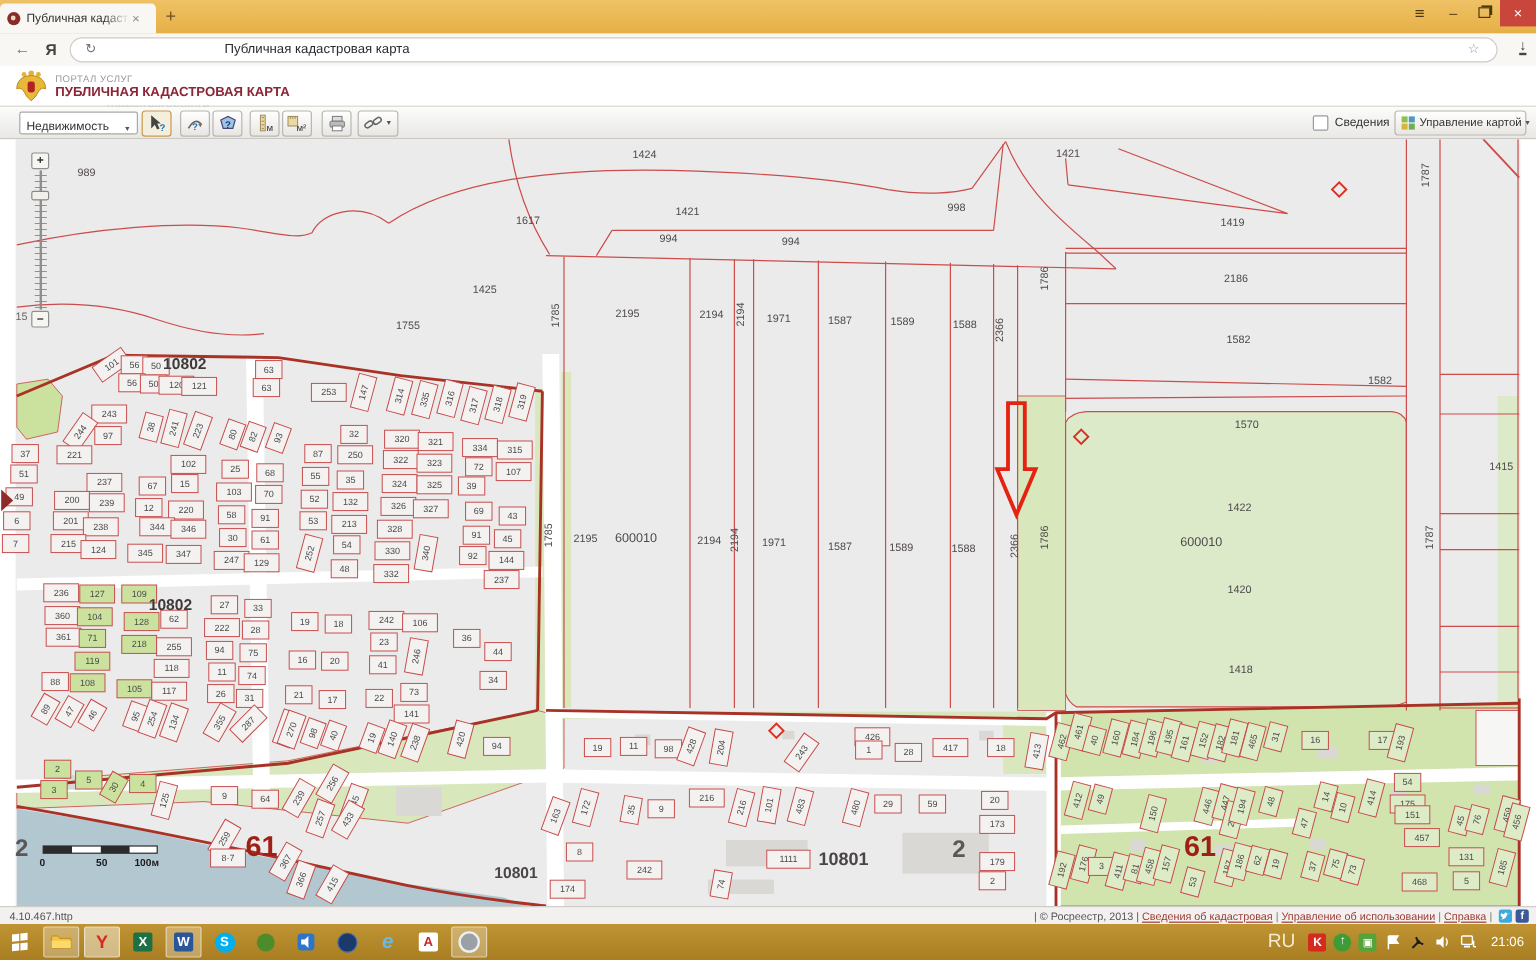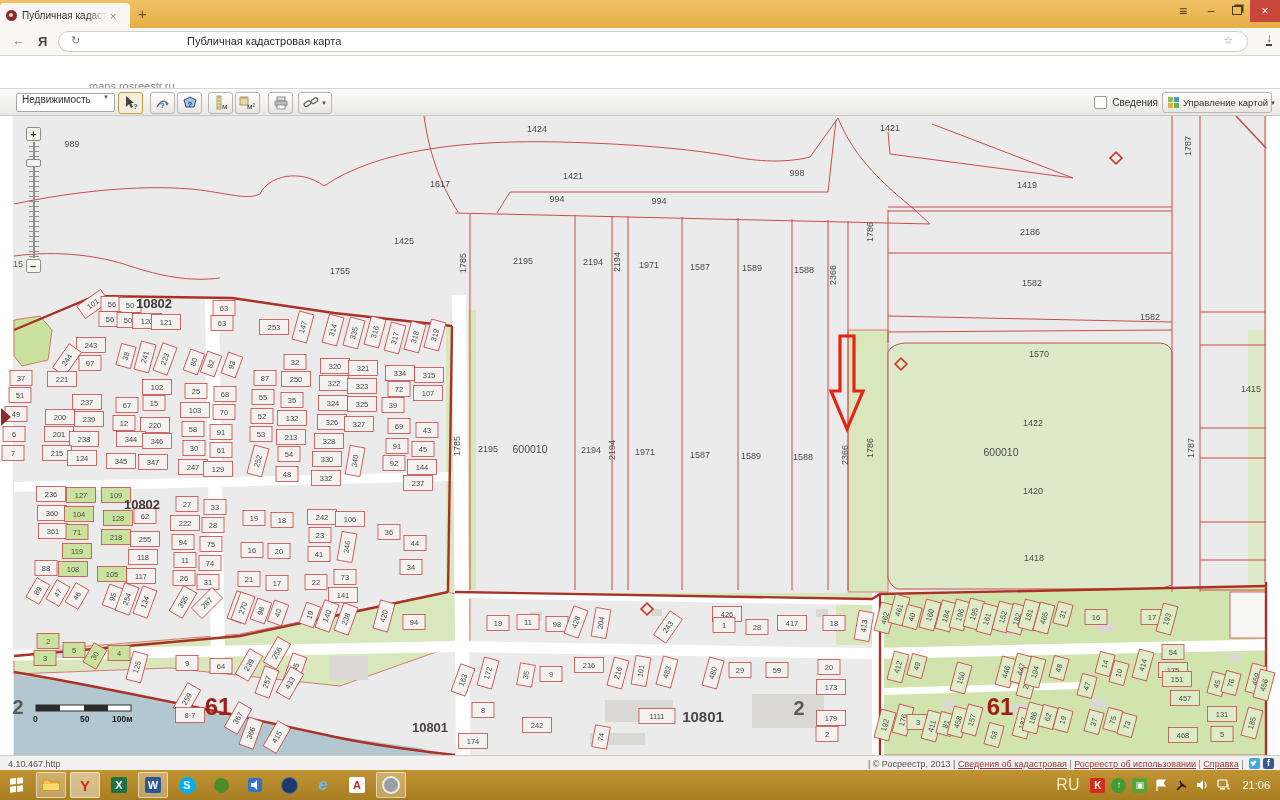--- a/index.html
+++ b/index.html
@@ -35,21 +35,21 @@
   
   .site-header{position:absolute;left:0;top:55px;width:1280px;height:33px;background:#fff;}
   .emblem{position:absolute;left:12px;top:3px;}
   .portal-label{position:absolute;left:46px;top:6px;font-size:8px;color:#9a9a9a;letter-spacing:.4px;}
   .portal-title{position:absolute;left:46px;top:16px;font-size:11px;font-weight:bold;color:#8C2636;}
 
   
   .map-toolbar{position:absolute;left:0;top:88px;width:1280px;height:28px;background:linear-gradient(#FCFCFB,#E9E8E5);
                border-top:1px solid #D8D6D1;border-bottom:1px solid #C9C7C2;box-sizing:border-box;}
   .tb-select{position:absolute;left:16px;top:4px;width:99px;height:19px;background:#fff;border:1px solid #A9A9A6;border-radius:2px;
-             font-size:10px;color:#333;display:flex;align-items:flex-start;justify-content:space-between;padding:0 5px;box-sizing:border-box;}
+             font-size:10px;color:#333;display:flex;align-items:flex-end;justify-content:space-between;padding:0 5px;box-sizing:border-box;}
   .tb-btn{position:absolute;top:3px;width:25px;height:22px;background:linear-gradient(#fff,#E8E6E2);border:1px solid #B9B7B2;
           border-radius:3px;display:flex;align-items:center;justify-content:center;box-sizing:border-box;}
   .tb-btn.pressed{background:#F4EEDD;border-color:#C89A4E;}
   .tb-caret{font-size:6px;color:#555;margin-left:2px;}
   .legend-wrap{position:absolute;right:122px;top:7px;display:flex;align-items:center;}
   .legend-box{width:11px;height:11px;background:#fff;border:1px solid #9a9a96;border-radius:2px;margin-right:5px;}
   .legend-label{font-size:10px;color:#333;}
   .mapctl-btn{position:absolute;right:8px;top:3px;width:110px;height:21px;background:linear-gradient(#fff,#E8E6E2);
               border:1px solid #B9B7B2;border-radius:3px;display:flex;align-items:center;padding:0 5px;box-sizing:border-box;}
   .grid-ico{width:11px;height:11px;display:grid;grid-template-columns:5px 5px;grid-gap:1px;margin-right:4px;}
@@ -122,20 +122,33 @@
     <span class="ya-logo">Я</span>
     <div class="url-field">
       <span class="url-reload">↻</span>
       <span class="url-host">maps.rosreestr.ru</span>
       <span class="url-title">Публичная кадастровая карта</span>
       <span class="url-star">☆</span>
     </div>
     <span class="dl-btn">↓</span>
   </div>
 
+  <div class="site-header">
+    <span class="emblem">
+      <svg width="28" height="28" viewBox="0 0 28 28">
+        <circle cx="8" cy="4" r="2" fill="#E3B23C"></circle>
+          <circle cx="14" cy="3" r="2.3" fill="#E3B23C"></circle>
+          <circle cx="20" cy="4" r="2" fill="#E3B23C"></circle>
+        <path d="M14,5 C6,5 2,10 2,16 C6,14 8,18 10,22 L14,26 L18,22 C20,18 22,14 26,16 C26,10 22,5 14,5 Z" fill="#E8B83A" stroke="#B8860B" stroke-width="0.8"></path>
+        <rect x="11" y="10" width="6" height="9" rx="2" fill="#B22222"></rect>
+      </svg>
+    </span>
+    <span class="portal-label">ПОРТАЛ УСЛУГ</span>
+    <span class="portal-title">ПУБЛИЧНАЯ КАДАСТРОВАЯ КАРТА</span>
+  </div>
 
   <div class="map-toolbar">
     <div class="tb-select">
       <span>Недвижимость</span>
       <span class="tb-caret">▼</span>
     </div>
     <div class="tb-btn pressed" style="left:118px">
       <svg width="16" height="16" viewBox="0 0 16 16">
         <path d="M3,1 L3,12 L6,9 L8,13 L10,12 L8,8 L11,8 Z" fill="#444"></path>
         <text x="10" y="14" font-size="8" fill="#1a6fb0" font-weight="bold">?</text>
@@ -1408,21 +1421,21 @@
       <div class="zoom-handle"></div>
       <div class="zoom-btn" style="top:132px">−</div>
       <div class="zoom-min-label">15</div>
     </div>
     <div class="panel-expander"></div>
   </div>
 
   <div class="statusbar">
     <span class="sb-version">4.10.467.http</span>
     <div class="sb-right">
-      <span id="sb-links">| © Росреестр, 2013 | <a href="#">Сведения об кадастровая</a><span class="sb-sep"> | </span><a href="#">Росреестр об использовании</a><span class="sb-sep"> | </span><a href="#">Справка</a><span class="sb-sep"> | </span></span>
+      <span id="sb-links">| © Росреестр, 2013 | <a href="#">Сведения об кадастровая</a><span class="sb-sep"> | </span><a href="#">Управление об использовании</a><span class="sb-sep"> | </span><a href="#">Справка</a><span class="sb-sep"> | </span></span>
       <span class="sb-ico sb-tw">
         <svg width="9" height="8" viewBox="0 0 10 9">
             <path d="M1,7 C3,7 5,6 6,4 C7,2 7,1 9,1 L7,2 C6,0 4,0 4,2 C2,2 1,1 1,1 C0,3 1,5 3,5 C2,6 1,7 1,7 Z" fill="#fff"></path>
           </svg>
       </span>
       <span class="sb-ico sb-fb">f</span>
     </div>
   </div>
 
   <div class="taskbar">

